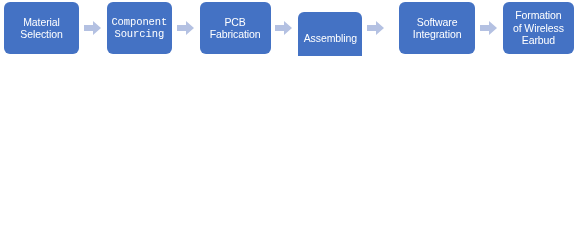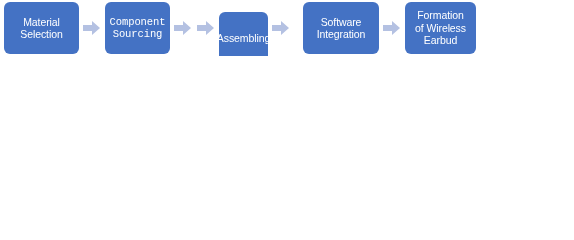--- a/index.html
+++ b/index.html
@@ -14,21 +14,21 @@
     font-family: "Liberation Sans", sans-serif;
   }
   #flowchart {
     position: relative;
     width: 574px;
     height: 56px;
     background: #ffffff;
     display: flex;
     flex-direction: row;
     align-items: center;
-    justify-content: flex-start;
+    justify-content: space-between;
     box-sizing: border-box;
   }
   .step-box {
     box-sizing: border-box;
     background: #4472c4;
     border-radius: 6px;
     color: #ffffff;
     display: flex;
     align-items: center;
     justify-content: center;
@@ -54,21 +54,21 @@
     justify-content: center;
   }
   .arrow svg {
     display: block;
   }
   .gap-left { margin-left: 4px; }
   .gap { margin-left: 3px; }
   .w1 { width: 75px; }
   .w2 { width: 65px; font-family: Liberation Mono, monospace; }
   .w3 { width: 71px; }
-  .w4 { width: 49px; margin-top: 20px; }
+  .w4 { width: 64px; margin-top: 20px; }
   .w5 { width: 76px; margin-left: 12px; }
   .w6 { width: 71px; }
 </style>
 </head>
 <body>
 
 <div id="flowchart">
 
   <div class="step-box w1 gap-left">
     <span class="step-label">Material
@@ -85,20 +85,24 @@
     <span class="step-label">Component
 Sourcing</span>
   </div>
 
   <div class="arrow gap">
     <svg width="18" height="16" viewBox="0 0 18 16" aria-hidden="true">
       <polygon points="0,5 9,5 9,1 17,8 9,15 9,11 0,11" fill="#b4c1e2"></polygon>
     </svg>
   </div>
 
+  <div class="step-box w3 gap">
+    <span class="step-label">PCB
+Fabrication</span>
+  </div>
 
   <div class="arrow gap">
     <svg width="18" height="16" viewBox="0 0 18 16" aria-hidden="true">
       <polygon points="0,5 9,5 9,1 17,8 9,15 9,11 0,11" fill="#b4c1e2"></polygon>
     </svg>
   </div>
 
   <div class="step-box w4 gap">
     <span class="step-label">Assembling</span>
   </div>

